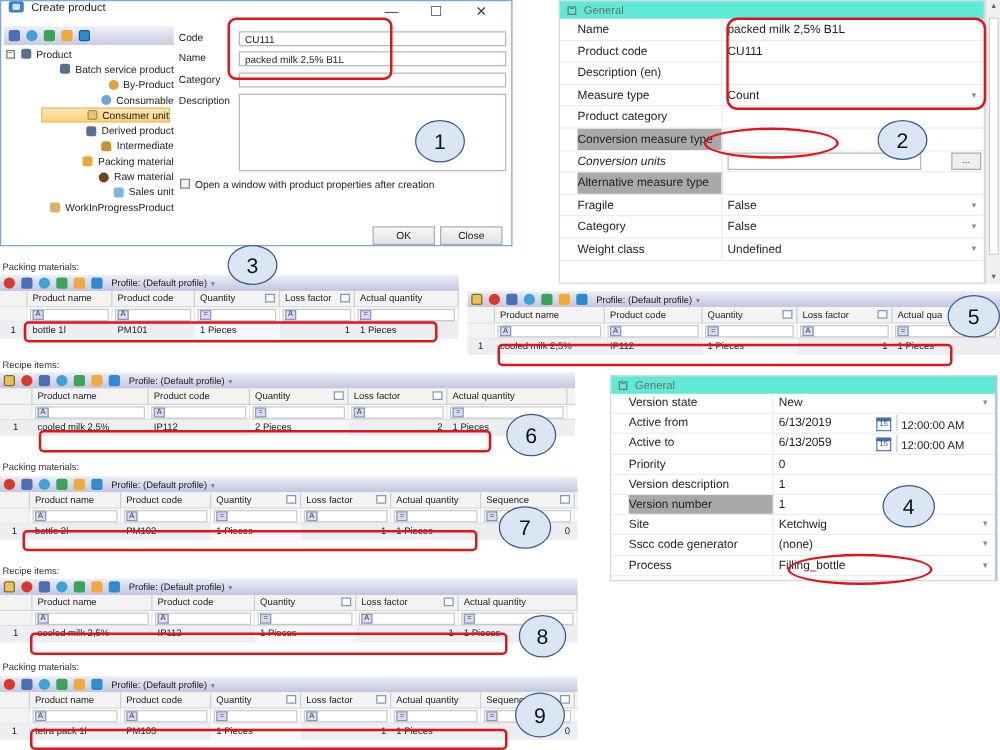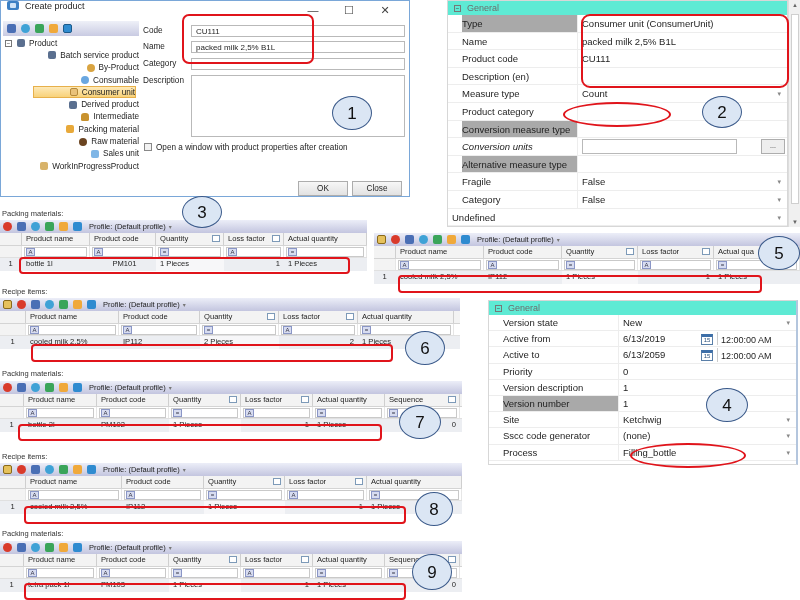--- a/index.html
+++ b/index.html
@@ -155,24 +155,20 @@
 <div class="redbox" style="left:182px;top:14px;width:132px;height:50px"></div>
 <div class="callout" style="left:332px;top:96px;width:40px;height:34px;line-height:33px">1</div>
 
 <div class="abs pgrid" style="left:447px;top:0;width:341px;height:227px">
   <div class="pg-cat">
     <span class="expander">−</span>
     <span>General</span>
   </div>
   <div id="pp-rows">
       <div class="pg-row" style="height: 17.6px;">
-        <div class="k hl" style="line-height: 17.6px;">Type</div>
-        <div class="v" style="line-height: 17.6px;"><span>Consumer unit (ConsumerUnit)</span></div>
-      </div>
-      <div class="pg-row" style="height: 17.6px;">
         <div class="k" style="line-height: 17.6px;">Name</div>
         <div class="v" style="line-height: 17.6px;"><span>packed milk 2,5% B1L</span></div>
       </div>
       <div class="pg-row" style="height: 17.6px;">
         <div class="k" style="line-height: 17.6px;">Product code</div>
         <div class="v" style="line-height: 17.6px;"><span>CU111</span></div>
       </div>
       <div class="pg-row" style="height: 17.6px;">
         <div class="k" style="line-height: 17.6px;">Description (en)</div>
         <div class="v" style="line-height: 17.6px;"><span></span></div>
@@ -199,20 +195,21 @@
       </div>
       <div class="pg-row" style="height: 17.6px;">
         <div class="k" style="line-height: 17.6px;">Fragile</div>
         <div class="v" style="line-height: 17.6px;"><span>False</span><span class="dd">▾</span></div>
       </div>
       <div class="pg-row" style="height: 17.6px;">
         <div class="k" style="line-height: 17.6px;">Category</div>
         <div class="v" style="line-height: 17.6px;"><span>False</span><span class="dd">▾</span></div>
       </div>
       <div class="pg-row" style="height: 17.6px;">
+        <div class="k" style="line-height: 17.6px;">Weight class</div>
         <div class="v" style="line-height: 17.6px;"><span>Undefined</span><span class="dd">▾</span></div>
       </div>
     </div>
 </div>
 <div class="abs scrollbar-v" style="left:788px;top:0;width:12px;height:227px">
   <div style="position:absolute;top:2px;left:3px;font-size:6px;color:#666">▲</div>
   <div style="position:absolute;top:14px;left:2px;width:8px;height:190px;background:#fff;border:1px solid #cfcfcf"></div>
   <div style="position:absolute;bottom:2px;left:3px;font-size:6px;color:#666">▼</div>
 </div>
 
@@ -264,21 +261,21 @@
         </div>
         <div class="c" style="width: 83px;">
           <div class="fbox">
             <div class="fop">=</div>
           </div>
         </div>
       </div>
       <div class="g-row">
         <div class="c idx" style="width: 22px;">1</div>
         <div class="c" style="width: 68px;">bottle 1l</div>
-        <div class="c" style="width: 66px; text-align: center;">PM101</div>
+        <div class="c" style="width: 66px;">PM101</div>
         <div class="c edited" style="width: 68px;">1 Pieces</div>
         <div class="c num" style="width: 60px;">1</div>
         <div class="c" style="width: 83px;">1 Pieces</div>
       </div>
     </div>
 </div>
 <div class="redbox" style="left:19px;top:257px;width:331px;height:17px;border-radius:4px"></div>
 <div class="callout" style="left:182px;top:196px;width:40px;height:32px;line-height:31px">3</div>
 
 <div class="abs" style="left:374px;top:233px;width:426px">

